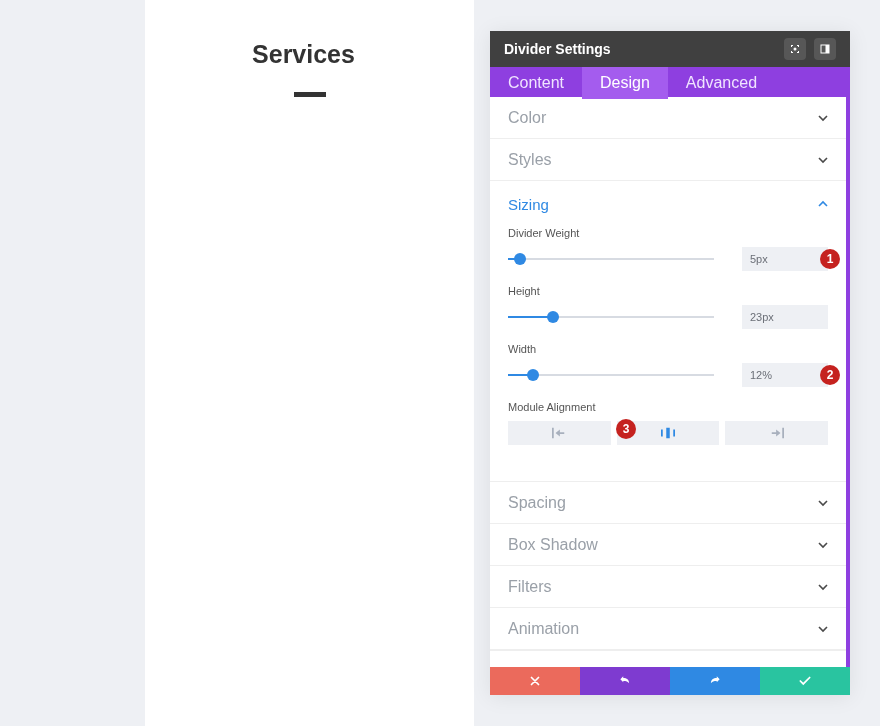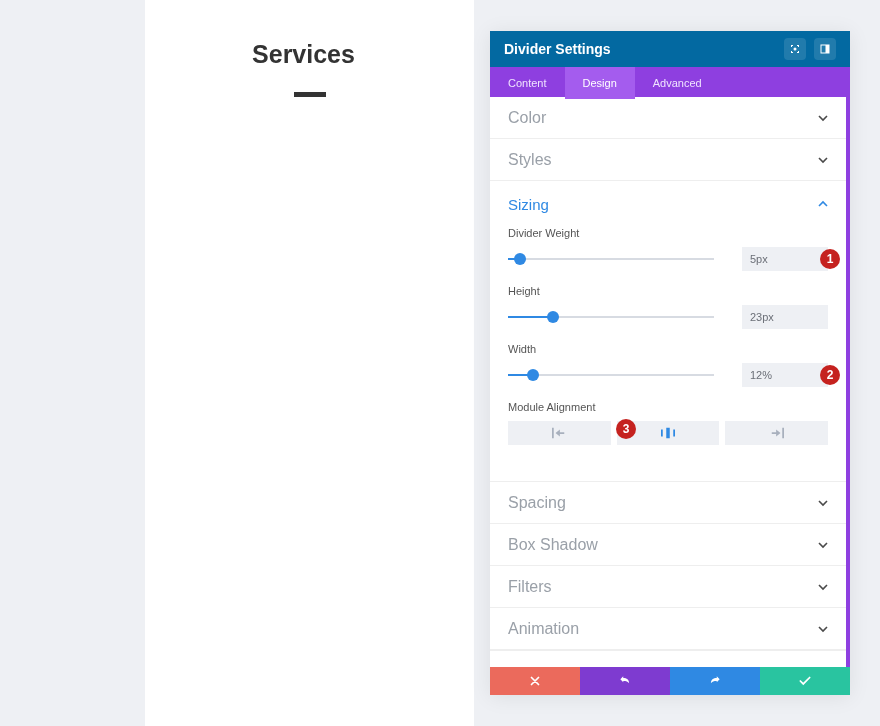--- a/index.html
+++ b/index.html
@@ -41,21 +41,21 @@
     right: 30px; top: 31px;
     width: 360px; height: 664px;
     background: #fff;
     box-shadow: 0 2px 20px rgba(0,0,0,.08);
     display: flex;
     flex-direction: column;
   }
 
   
   .panel-header {
-    background: #0369a1;
+    background: #404040;
     height: 36px;
     display: flex;
     align-items: center;
     padding: 0 14px;
     color: #fff;
   }
   .panel-title {
     font-size: 14px;
     font-weight: 600;
     flex: 1;
@@ -72,21 +72,21 @@
 
   
   .panel-tabs {
     background: #8e3fe0;
     display: flex;
     height: 30px;
   }
   .tab {
     padding: 16px 18px;
     display: flex; align-items: center;
-    font-size: 11px;
+    font-size: 16px;
     color: #f0e4ff;
     cursor: pointer;
   }
   .tab.active { background: #a45cee; color: #fff; }
 
   
   .panel-body {
     flex: 1;
     overflow-y: auto;
     position: relative;

